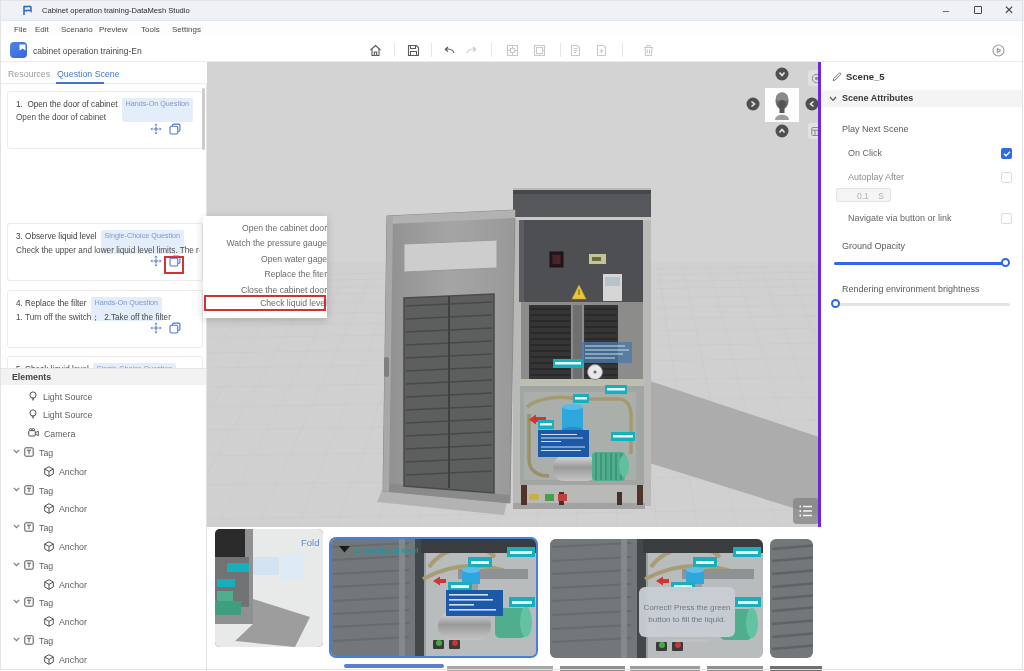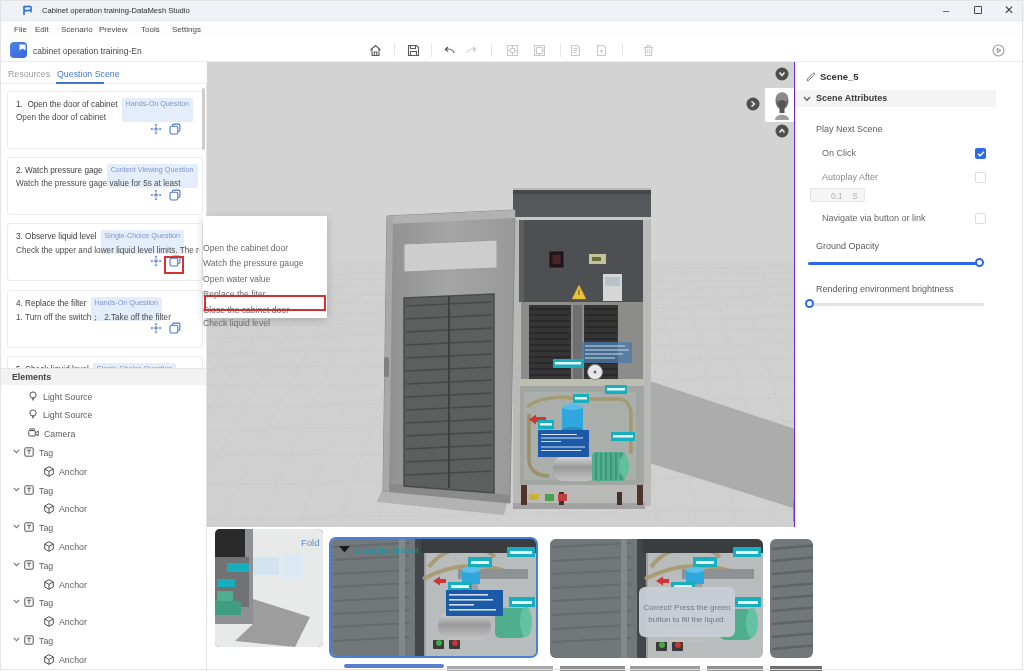--- a/index.html
+++ b/index.html
@@ -12,21 +12,21 @@
 .winbtn{position:absolute;top:0;width:30px;height:21px;color:#444;text-align:center;line-height:21px;font-size:11px;}
 #leftpanel{left:0;top:62px;width:207px;height:609px;background:#fff;border-right:1px solid #e2e2e2;}
 .card{position:absolute;left:7px;width:196px;height:58px;background:#fff;border:1px solid #ebebeb;border-radius:3px;}
 .ct{position:absolute;left:8px;top:7px;font-size:8.2px;color:#3c3c3c;white-space:nowrap;}
 .cd{position:absolute;left:8px;top:21px;font-size:8.2px;color:#4c4c4c;white-space:nowrap;width:184px;overflow:hidden;}
 .badge{display:inline-block;background:#e4edfa;color:#7d96cf;font-size:7.2px;padding:1px 4px 14px;border-radius:2px;margin-left:4px;position:relative;top:-1px;}
 .cicons{position:absolute;right:21px;bottom:7px;}
 .treerow{position:absolute;font-size:8.8px;color:#5d5d5d;white-space:nowrap;height:12px;line-height:12px;}
 .rlabel{position:absolute;font-size:9px;color:#5a5a5a;white-space:nowrap;margin-left:10px;}
 .chk{position:absolute;width:11px;height:11px;border:1px solid #dcdcdc;border-radius:2px;background:#fff;}
-.menuitem{width:124px;text-align:left;font-size:8.6px;color:#6a6a6a;position:absolute;left:0;margin-top:20px;}
+.menuitem{width:124px;text-align:right;font-size:8.6px;color:#6a6a6a;position:absolute;left:0;}
 
 </style></head>
 <body>
 
 <div class="abs" id="titlebar">
  <svg class="abs" style="left:22px;top:5px" width="11" height="11" viewBox="0 0 11 11">
       <path d="M2 1 L2 10 M2 1 C4 3 7 0 9 2 L9 6 C7 4 4 7 2 5" stroke="#2d6fd1" stroke-width="1.6" fill="none"></path>
     </svg>
  <div class="abs" style="left:42px;top:6px;font-size:7.6px;color:#2b2b2b;">Cabinet operation training-DataMesh Studio</div>
  <div class="winbtn" style="left:931px;">–</div>
@@ -109,35 +109,20 @@
 
 <div class="abs" id="leftpanel">
  <div class="abs" style="left:0;top:0;width:224px;height:22px;border-bottom:1px solid #ececec;background:#fff;">
   <div class="abs" style="left:8px;top:7px;font-size:8.8px;color:#9a9a9a;">Resources</div>
   <div class="abs" style="left:57px;top:7px;font-size:8.8px;color:#4577c8;">Question Scene</div>
   <div class="abs" style="left:56px;top:20px;width:48px;height:2px;background:#4577c8;"></div>
  </div>
  <div class="card" style="top:29px;">
       <div class="ct">1.&nbsp; Open the door of cabinet<span class="badge">Hands-On Question</span></div>
       <div class="cd">Open the door of cabinet</div>
-      <div class="cicons"><svg width="12" height="12" viewBox="0 0 12 12" style="vertical-align:top;margin-right:7px;">
-          <g stroke="#4d74cf" stroke-width="1" fill="#4d74cf">
-            <path d="M6 0.5 L7.5 2.5 L4.5 2.5 Z M6 11.5 L7.5 9.5 L4.5 9.5 Z M0.5 6 L2.5 4.5 L2.5 7.5 Z M11.5 6 L9.5 4.5 L9.5 7.5 Z" stroke="none"></path>
-            <path d="M6 3.5 v5 M3.5 6 h5" stroke-width="1.1"></path>
-          </g>
-        </svg><svg width="12" height="12" viewBox="0 0 12 12" style="vertical-align:top;">
-          <g fill="none" stroke="#4d74cf" stroke-width="1.1">
-            <rect x="1" y="3.2" width="7.8" height="7.8" rx="1.5"></rect>
-            <path d="M3.5 3 V2.3 a1.2 1.2 0 0 1 1.2 -1.2 h5 a1.2 1.2 0 0 1 1.2 1.2 v5 a1.2 1.2 0 0 1 -1.2 1.2 H9.2"></path>
-          </g>
-        </svg></div>
-    </div>
- <div class="card" style="top:95px;">
-      <div class="ct">2. Watch pressure gage<span class="badge">Content Viewing Question</span></div>
-      <div class="cd">Watch the pressure gage value for 5s at least</div>
       <div class="cicons"><svg width="12" height="12" viewBox="0 0 12 12" style="vertical-align:top;margin-right:7px;">
           <g stroke="#4d74cf" stroke-width="1" fill="#4d74cf">
             <path d="M6 0.5 L7.5 2.5 L4.5 2.5 Z M6 11.5 L7.5 9.5 L4.5 9.5 Z M0.5 6 L2.5 4.5 L2.5 7.5 Z M11.5 6 L9.5 4.5 L9.5 7.5 Z" stroke="none"></path>
             <path d="M6 3.5 v5 M3.5 6 h5" stroke-width="1.1"></path>
           </g>
         </svg><svg width="12" height="12" viewBox="0 0 12 12" style="vertical-align:top;">
           <g fill="none" stroke="#4d74cf" stroke-width="1.1">
             <rect x="1" y="3.2" width="7.8" height="7.8" rx="1.5"></rect>
             <path d="M3.5 3 V2.3 a1.2 1.2 0 0 1 1.2 -1.2 h5 a1.2 1.2 0 0 1 1.2 1.2 v5 a1.2 1.2 0 0 1 -1.2 1.2 H9.2"></path>
           </g>
@@ -562,21 +547,21 @@
     </svg>
 <div class="abs" style="left:586px;top:436px;width:26px;height:26px;background:rgba(130,130,130,0.75);border-radius:4px;"></div>
 <svg class="abs" style="left:591px;top:441px" width="16" height="16" viewBox="0 0 16 16">
       <g stroke="#f2f2f2" stroke-width="1.4">
         <path d="M5 3.5 h9 M5 8 h9 M5 12.5 h9"></path>
         <path d="M1.5 3.5 h1.5 M1.5 8 h1.5 M1.5 12.5 h1.5" stroke-width="2"></path>
       </g>
     </svg>
 </div>
 
-<div class="abs" style="left:794px;top:62px;width:204px;height:609px;background:#fff;border-left:1px solid #6d28d9;">
+<div class="abs" style="left:818px;top:62px;width:204px;height:609px;background:#fff;border-left:3px solid #6d28d9;">
  <svg class="abs" style="left:11px;top:10px" width="10" height="10" viewBox="0 0 10 10">
       <path d="M1.2 8.8 L1.8 6.6 L7.2 1.2 A0.9 0.9 0 0 1 8.5 1.2 A0.9 0.9 0 0 1 8.5 2.6 L3.2 8 Z" fill="none" stroke="#666" stroke-width="0.9"></path>
     </svg>
  <div class="abs" style="left:25px;top:9px;font-size:9.5px;font-weight:bold;color:#333;">Scene_5</div>
  <div class="abs" style="left:0;top:28px;width:201px;height:17px;background:#f4f4f4;">
   <svg class="abs" style="left:8px;top:6px" width="8" height="6" viewBox="0 0 8 6">
         <path d="M1 1 L4 4.4 L7 1" fill="none" stroke="#555" stroke-width="1.2"></path>
       </svg>
   <div class="abs" style="left:21px;top:3px;font-size:9px;font-weight:bold;color:#3a3a3a;">Scene Attributes</div>
  </div>
@@ -730,19 +715,19 @@
  <div class="abs" style="left:240px;top:139px;width:106px;height:5px;background:#a8a8a8;"></div>
  <div class="abs" style="left:353px;top:139px;width:65px;height:5px;background:#8f8f8f;"></div>
  <div class="abs" style="left:423px;top:139px;width:70px;height:5px;background:#9c9c9c;"></div>
  <div class="abs" style="left:500px;top:139px;width:56px;height:5px;background:#909090;"></div>
  <div class="abs" style="left:563px;top:139px;width:52px;height:5px;background:#6f6f6f;"></div>
 </div>
 
 <div class="abs" style="left:203px;top:216px;width:124px;height:102px;background:#fff;box-shadow:0 2px 8px rgba(0,0,0,0.18);">
  <div class="menuitem" style="top:7px;">Open the cabinet door</div>
  <div class="menuitem" style="top:22px;">Watch the pressure gauge</div>
- <div class="menuitem" style="top:38px;">Open water value</div>
+ <div class="menuitem" style="top:38px;">Open water gage</div>
  <div class="menuitem" style="top:53px;">Replace the fiter</div>
  <div class="menuitem" style="top:69px;">Close the cabinet door</div>
  <div class="menuitem" style="top:82px;">Check liquid level</div>
  <div class="abs" style="left:1px;top:79px;width:122px;height:16px;border:2px solid #cc3333;"></div>
 </div>
 <div class="abs" style="left:0;top:0;width:1023px;height:670px;border:1px solid #e3e3e3;pointer-events:none;"></div>
 
 </body></html>

